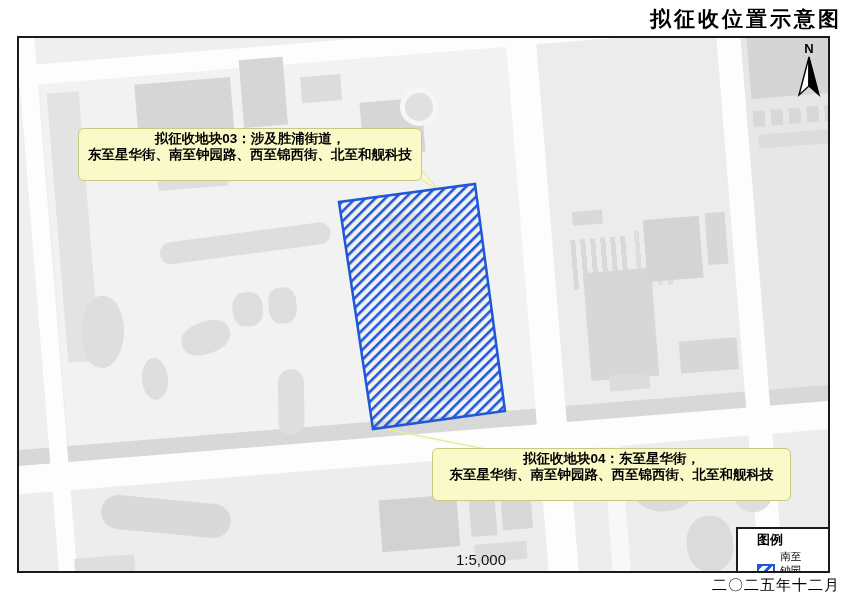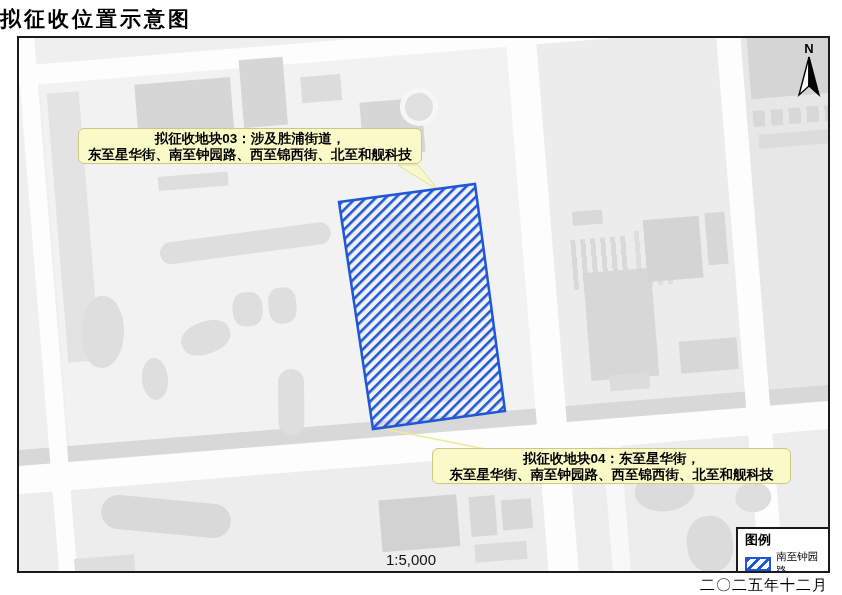--- a/index.html
+++ b/index.html
@@ -1,39 +1,39 @@
 <!DOCTYPE html>
 <html><head>
 <meta charset="utf-8">
 <style>
   *{box-sizing:border-box;margin:0;padding:0}
   html,body{width:842px;height:595px;background:#fff;font-family:"Liberation Sans",sans-serif}
   .page{position:relative;width:842px;height:595px;overflow:hidden;background:#fff}
-  .title{position:absolute;top:5px;left:0;width:100%;text-align:left;font-size:21px;font-weight:600;letter-spacing:3px;color:#000}
+  .title{position:absolute;top:5px;left:0;width:100%;text-align:right;font-size:21px;font-weight:600;letter-spacing:3px;color:#000}
   .map-frame{position:absolute;left:17px;top:36px;width:813px;height:537px;border:2px solid #1a1a1a;background:#efefef;overflow:hidden}
   .map-rot{position:absolute;left:-80px;top:-80px;width:973px;height:697px;transform:rotate(-4.6deg)}
   .map-grid{position:absolute;left:80px;top:80px;width:813px;height:537px}
   .map-grid>div{position:absolute}
   .road{background:#fdfdfd}
   .bld{background:#d6d6d6}
   .veg{background:#dedede}
   .circle-feature{width:38px;height:38px;border-radius:50%;background:#e0e0e0;border:5px solid #f6f6f6}
   .overlay{position:absolute;left:0;top:0;width:100%;height:100%}
-  .callout{position:absolute;background:#fafac8;border:1px solid #c9c985;border-radius:6px;padding:2px 6px 0;text-align:center;font-size:13.5px;font-weight:700;line-height:16px;color:#000;white-space:nowrap}
+  .callout{position:absolute;background:#fafac8;border:1px solid #c9c985;border-radius:6px;padding:2px 6px 17px;text-align:center;font-size:13.5px;font-weight:700;line-height:16px;color:#000;white-space:nowrap}
   .c03{left:59px;top:90px;width:344px}
   .c04{left:413px;top:410px;width:359px}
   .compass{position:absolute;left:775px;top:4px;width:30px;text-align:center}
   .compass-n{font-size:13px;font-weight:700;color:#000;line-height:14px}
-  .scale{position:absolute;left:367px;top:513px;width:120px;text-align:left;font-size:15px;color:#111}
-  .legend{position:absolute;right:-2px;bottom:-2px;width:94px;height:46px;background:#fff;border:2px solid #1a1a1a;padding:3px 7px}
+  .scale{position:absolute;left:367px;top:513px;width:120px;text-align:right;font-size:15px;color:#111}
+  .legend{position:absolute;right:-2px;bottom:-2px;width:94px;height:46px;background:#fff;border:2px solid #1a1a1a;padding:3px 19px}
   .legend-title{font-size:13px;font-weight:700;color:#000;line-height:15px}
   .legend-row{display:flex;align-items:center;gap:5px;margin-top:3px}
   .legend-swatch{display:inline-block;width:30px;height:14px;border:2px solid #1f57d8;background:repeating-linear-gradient(135deg,#1f57d8 0 2.5px,#fff 2.5px 7px)}
   .legend-label{font-size:10.5px;color:#000}
-  .date{position:absolute;left:700px;top:576px;width:140px;text-align:left;font-size:15px;font-family:Liberation Serif, serif;letter-spacing:1px;color:#000}
+  .date{position:absolute;left:700px;top:576px;width:140px;text-align:right;font-size:15px;font-family:Liberation Serif, serif;letter-spacing:1px;color:#000}
 </style>
 </head>
 <body>
 
 <div class="page">
 
   <h1 class="title">拟征收位置示意图</h1>
 
   <div class="map-frame">
 

